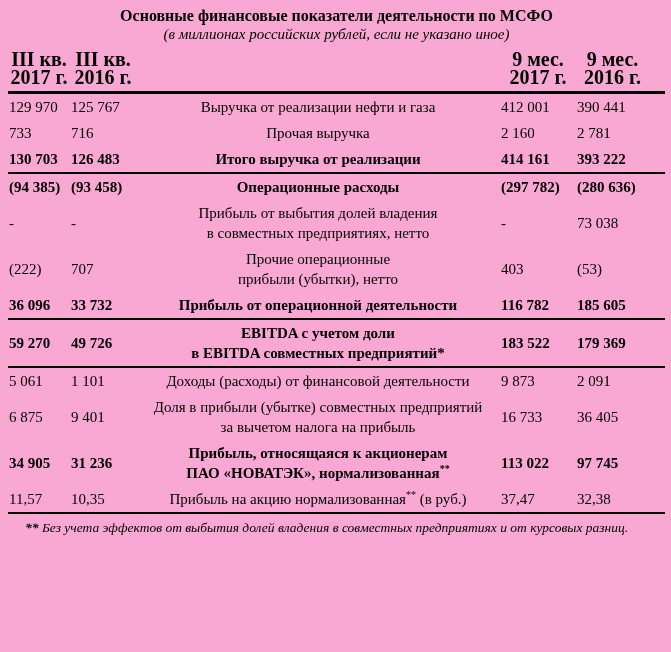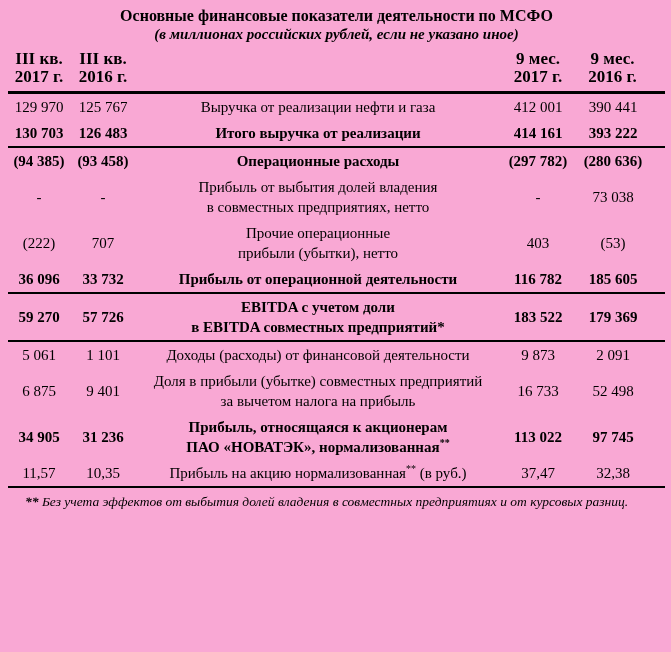--- a/index.html
+++ b/index.html
@@ -21,51 +21,50 @@
     text-align: center;
     font-weight: bold;
     font-size: 16px;
     line-height: 19px;
   }
   .subtitle {
     text-align: center;
     font-style: italic;
     font-size: 15px;
     line-height: 18px;
-    font-weight: bold;
   }
   table.fin {
     width: 657px;
     border-collapse: collapse;
     table-layout: fixed;
     margin-top: 5px;
     font-size: 15px;
   }
   col.c1 { width: 62px; }
   col.c2 { width: 66px; }
   col.c3 { width: 364px; }
   col.c4 { width: 76px; }
   col.c5 { width: 89px; }
   thead tr { border-bottom: 3px solid #000; }
   th {
     font-weight: bold;
     vertical-align: bottom;
     text-align: center;
     padding: 2px 0 5px 0;
     line-height: 18px;
-    font-size: 17px;
+    font-size: 20px;
   }
   th.c5pad, td.c5pad { padding-right: 16px; }
   td {
     padding-top: 3px;
     padding-bottom: 3px;
     vertical-align: middle;
   }
   td.num {
-    text-align: center;
+    text-align: left;
     white-space: nowrap;
     line-height: 19px;
   }
   td.label {
     text-align: center;
     line-height: 20px;
     margin-top: 22px;
   }
   tr.bold td { font-weight: bold; }
   tr.rule { border-bottom: 2px solid #000; }
@@ -104,20 +103,27 @@
       </tr>
     </thead>
     <tbody>
       <tr>
         <td class="num">129 970</td>
         <td class="num">125 767</td>
         <td class="label"><span>Выручка от реализации нефти и газа</span></td>
         <td class="num">412 001</td>
         <td class="num c5pad">390 441</td>
       </tr>
+      <tr>
+        <td class="num">733</td>
+        <td class="num">716</td>
+        <td class="label"><span>Прочая выручка</span></td>
+        <td class="num">2 160</td>
+        <td class="num c5pad">2 781</td>
+      </tr>
       <tr class="bold rule">
         <td class="num">130 703</td>
         <td class="num">126 483</td>
         <td class="label"><span>Итого выручка от реализации</span></td>
         <td class="num">414 161</td>
         <td class="num c5pad">393 222</td>
       </tr>
       <tr class="bold">
         <td class="num">(94 385)</td>
         <td class="num">(93 458)</td>
@@ -141,38 +147,38 @@
       </tr>
       <tr class="bold rule">
         <td class="num">36 096</td>
         <td class="num">33 732</td>
         <td class="label"><span>Прибыль от операционной деятельности</span></td>
         <td class="num">116 782</td>
         <td class="num c5pad">185 605</td>
       </tr>
       <tr class="bold rule">
         <td class="num">59 270</td>
-        <td class="num">57 726</td>
+        <td class="num">49 726</td>
         <td class="label"><span>EBITDA с учетом доли</span><br><span>в EBITDA совместных предприятий*</span></td>
         <td class="num">183 522</td>
         <td class="num c5pad">179 369</td>
       </tr>
       <tr>
         <td class="num">5 061</td>
         <td class="num">1 101</td>
         <td class="label"><span>Доходы (расходы) от финансовой деятельности</span></td>
         <td class="num">9 873</td>
         <td class="num c5pad">2 091</td>
       </tr>
       <tr>
         <td class="num">6 875</td>
         <td class="num">9 401</td>
         <td class="label"><span>Доля в прибыли (убытке) совместных предприятий</span><br><span>за вычетом налога на прибыль</span></td>
         <td class="num">16 733</td>
-        <td class="num c5pad">52 498</td>
+        <td class="num c5pad">36 405</td>
       </tr>
       <tr class="bold">
         <td class="num">34 905</td>
         <td class="num">31 236</td>
         <td class="label"><span>Прибыль, относящаяся к акционерам</span><br><span>ПАО «НОВАТЭК», нормализованная</span><sup>**</sup></td>
         <td class="num">113 022</td>
         <td class="num c5pad">97 745</td>
       </tr>
       <tr class="rule">
         <td class="num">11,57</td>

